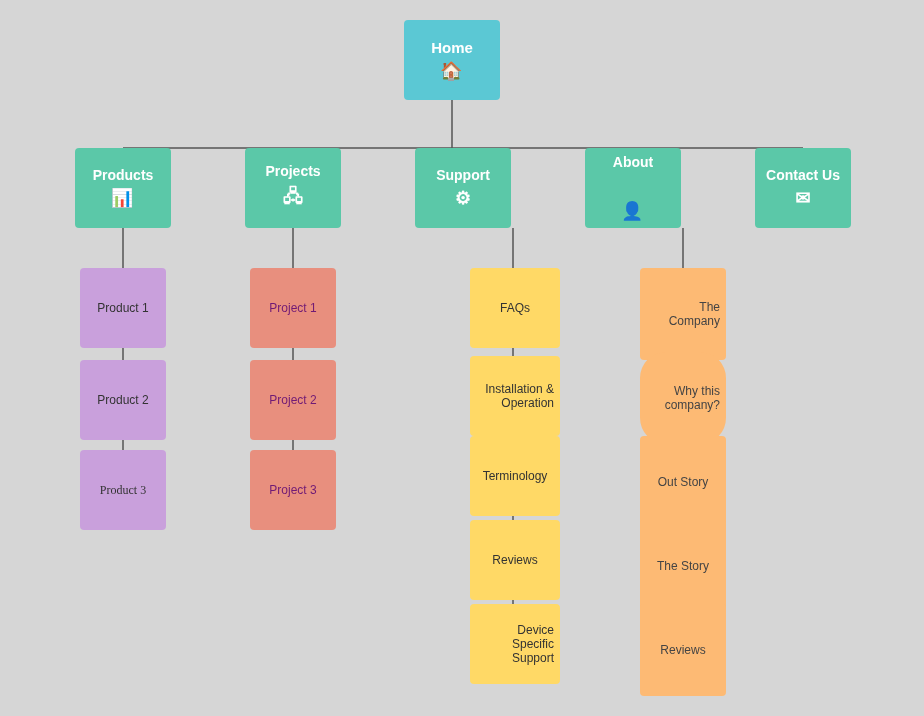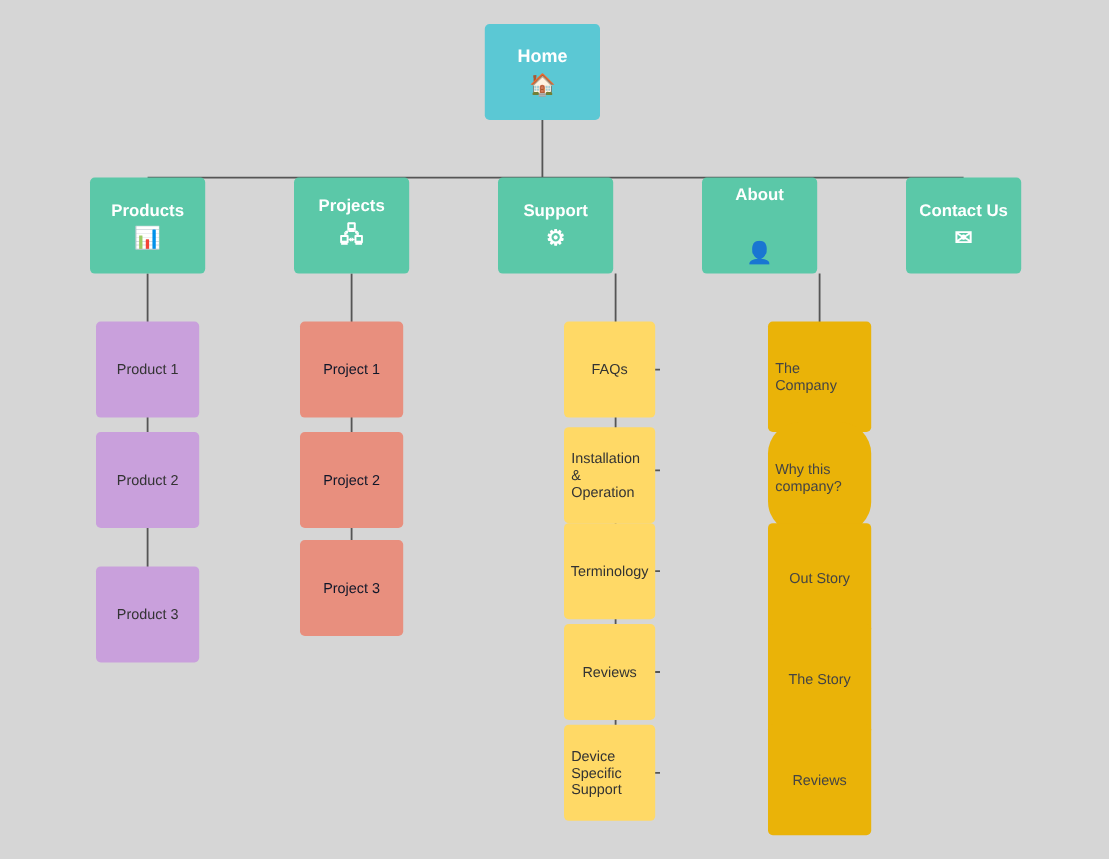--- a/index.html
+++ b/index.html
@@ -27,21 +27,21 @@
       pointer-events: none;
     }
 
     
     .node {
       position: absolute;
       display: flex;
       flex-direction: column;
       align-items: center;
       justify-content: center;
-      text-align: left;
+      text-align: right;
       border-radius: 4px;
       font-size: 13px;
       font-weight: 500;
       color: #333;
       padding: 6px;
     }
 
     .node-icon {
       font-size: 18px;
       margin-top: 4px;
@@ -83,50 +83,50 @@
 
     
     .node-product {
       background: #c9a0dc;
       width: 86px;
       height: 80px;
       font-size: 12px;
     }
     .node-product1 { left: 80px; top: 268px; }
     .node-product2 { left: 80px; top: 360px; }
-    .node-product3 { left: 80px; top: 472px; }
+    .node-product3 { left: 80px; top: 450px; font-family: Liberation Serif, serif; }
 
     
     .node-project {
       background: #e88f7e;
       width: 86px;
       height: 80px;
       font-size: 12px;
-      color: #0f172a;
+      color: #701a75;
     }
     .node-project1 { left: 250px; top: 268px; }
     .node-project2 { left: 250px; top: 360px; }
     .node-project3 { left: 250px; top: 450px; }
 
     
     .node-support-child {
       background: #ffd966;
-      width: 76px;
+      width: 90px;
       height: 80px;
       font-size: 12px;
     }
     .node-faqs { left: 470px; top: 268px; }
     .node-install { left: 470px; top: 356px; }
     .node-terminology { left: 470px; top: 436px; }
     .node-security { left: 470px; top: 520px; }
     .node-device { left: 470px; top: 604px; }
 
     
     .node-about-child {
-      background: #eab308;
+      background: #fdba74;
       width: 86px;
       height: 92px;
       font-size: 12px;
       color: #444;
     }
     .node-company { left: 640px; top: 268px; }
     .node-why { left: 640px; top: 352px; border-radius: 26px; }
     .node-ourstory { left: 640px; top: 436px; }
     .node-team { left: 640px; top: 520px; }
     .node-reviews { left: 640px; top: 604px; }

